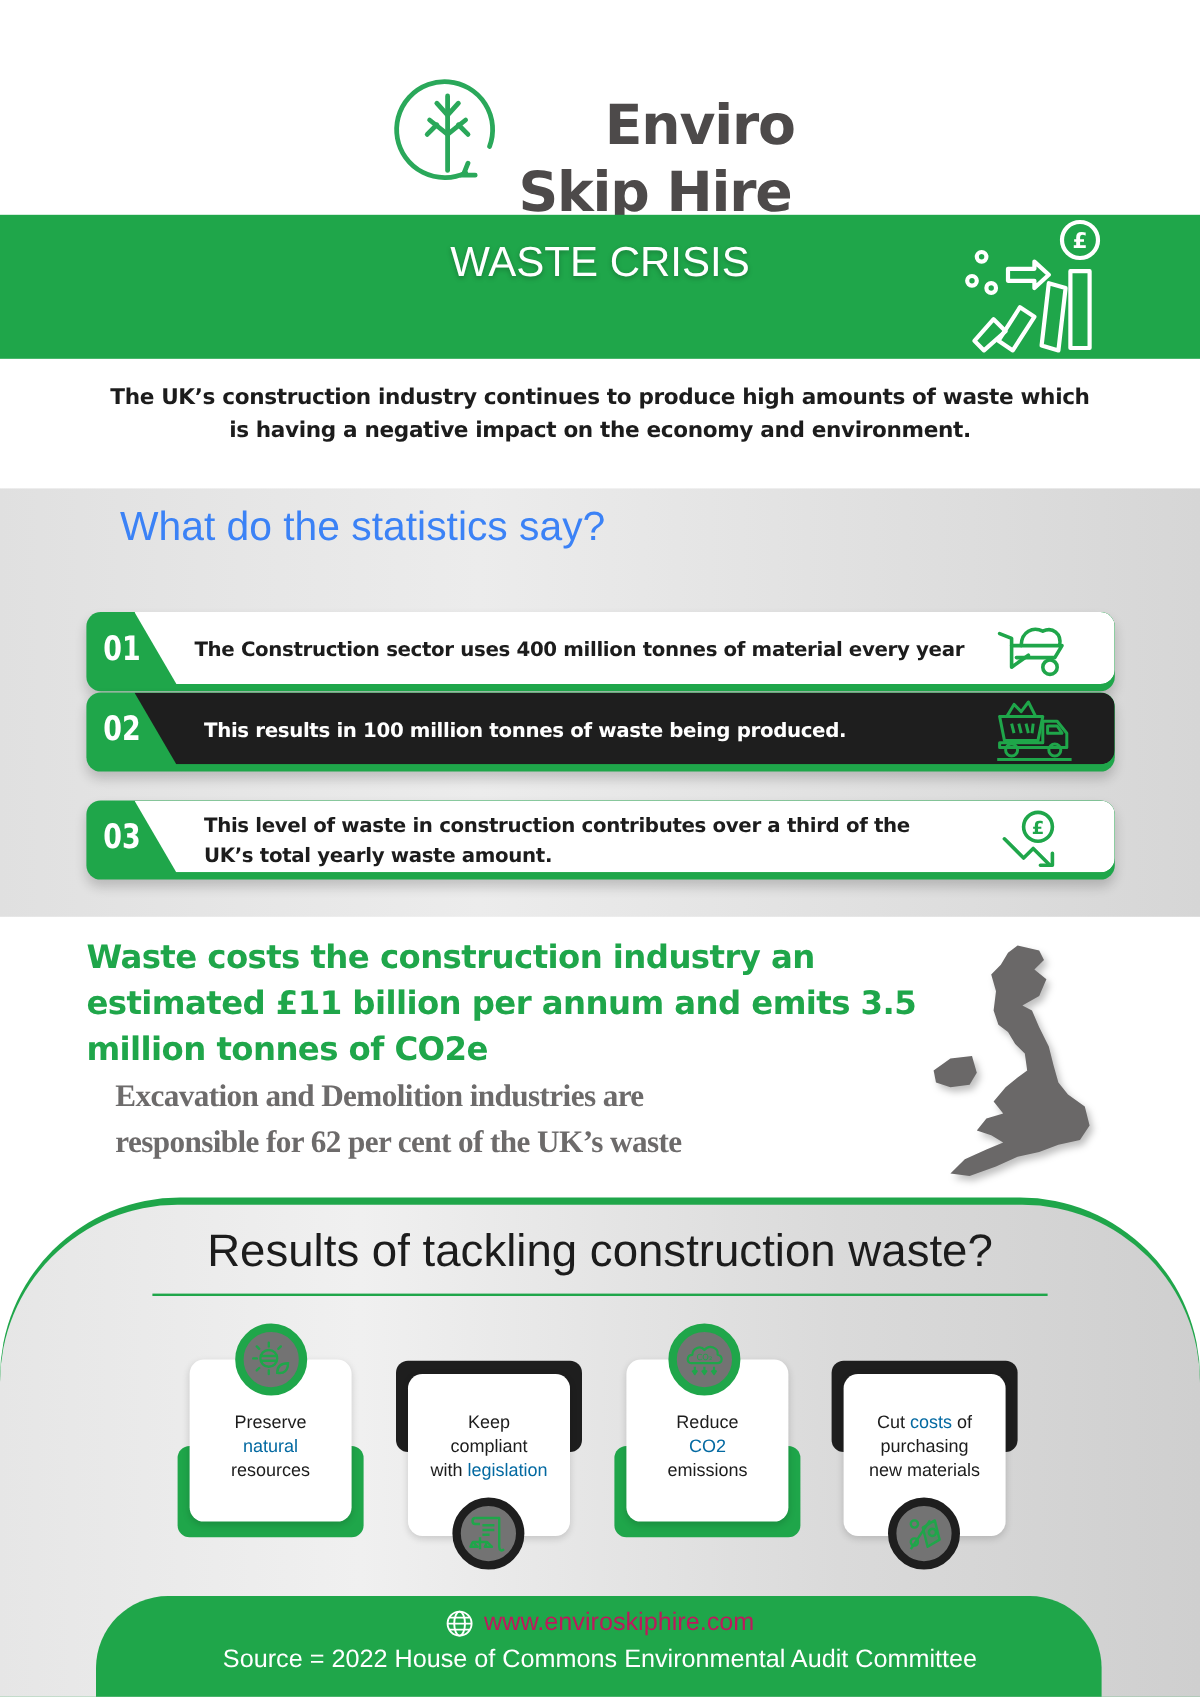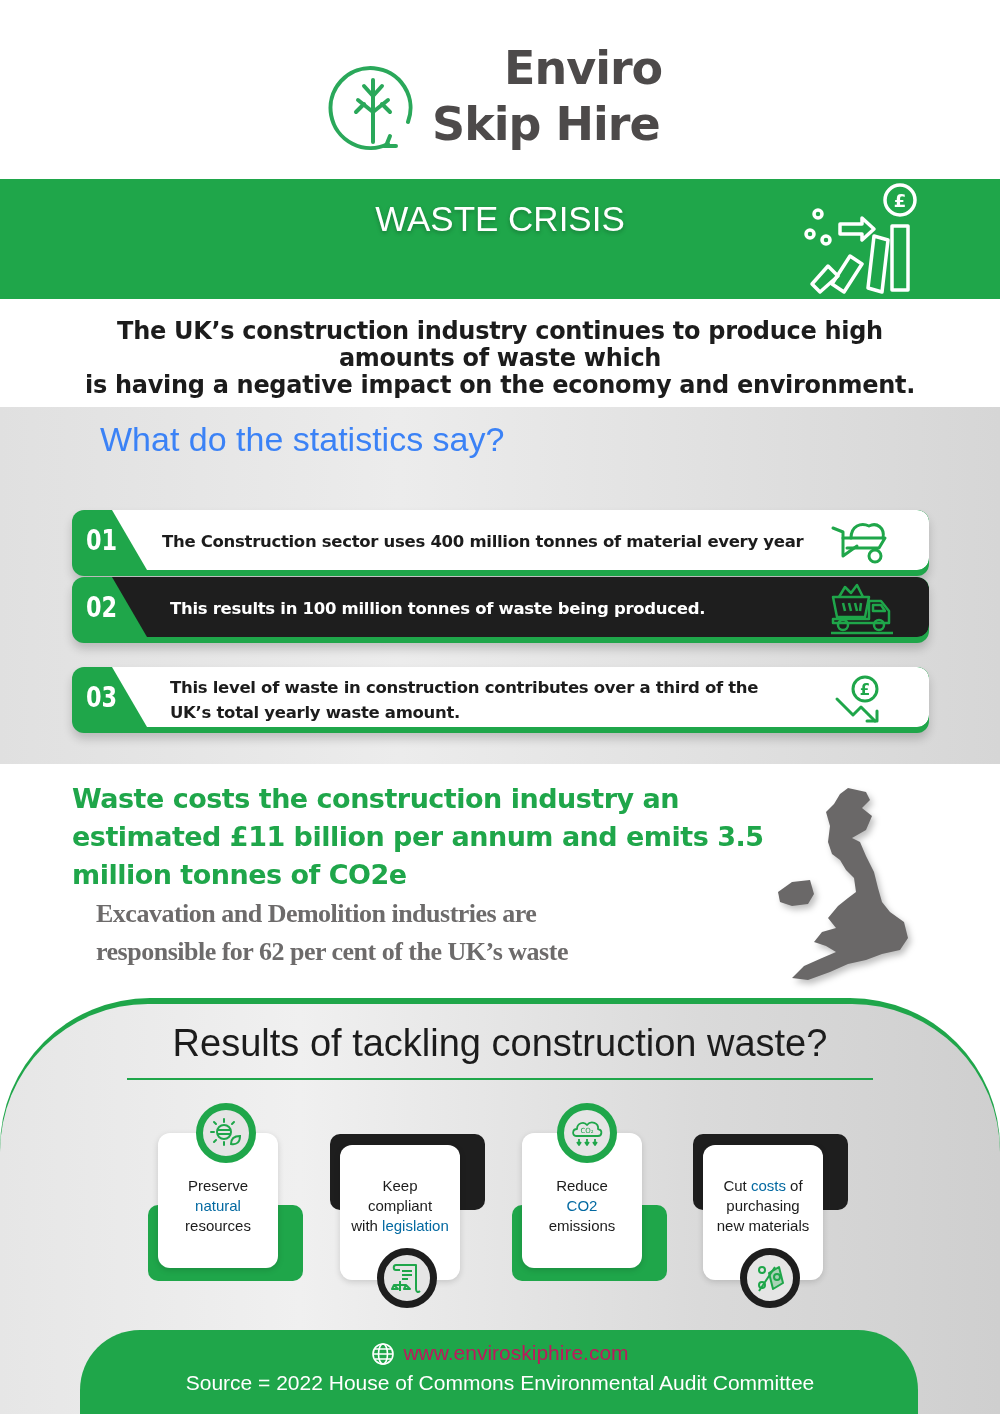--- a/index.html
+++ b/index.html
@@ -2,29 +2,29 @@
 <html><head>
 <meta charset="utf-8">
 <style>
   * { box-sizing: border-box; margin: 0; padding: 0; }
   body { width: 1000px; height: 1414px; background: #fff; position: relative; overflow: hidden; font-family: "Liberation Sans", sans-serif; }
   .abs { position: absolute; }
 
   
   .logo-icon { left: 328px; top: 62px; width: 90px; height: 90px; }
   .logo-text { left: 432px; top: 40px; width: 250px; font-family: "DejaVu Sans", sans-serif; font-weight: bold; color: #4d4a4a; font-size: 46px; line-height: 56px; letter-spacing: -1px; }
-  .logo-text .l1 { display: block; padding-left: 72px; }
+  .logo-text .l1 { display: block; padding-left: 72px; margin-top: 36px; }
   .logo-text .l2 { display: block; }
 
   
   .banner { left: 0; top: 179px; width: 1000px; height: 120px; background: #1fa64a; }
   .banner-title { left: 200px; top: 196px; width: 600px; text-align: center; color: #fff; font-family: "Liberation Sans", sans-serif; font-size: 35px; line-height: 46px; text-shadow: 0 2px 4px rgba(0,0,0,0.25); letter-spacing: 0px; }
   .banner-icon { left: 800px; top: 180px; width: 125px; height: 118px; }
 
-  .intro { left: 80px; top: 318px; width: 840px; text-align: center; font-family: "DejaVu Sans", sans-serif; font-weight: bold; color: #1c1c1c; font-size: 24px; line-height: 27px; letter-spacing: -0.3px; }
+  .intro { left: 80px; top: 318px; width: 840px; text-align: center; font-family: "DejaVu Sans", sans-serif; font-weight: bold; color: #1c1c1c; font-size: 18px; line-height: 27px; letter-spacing: -0.3px; }
 
   
   .stats-band { left: 0; top: 407px; width: 1000px; height: 357px; background: linear-gradient(90deg, #e0e0e0 0%, #ececec 40%, #d6d6d6 100%); }
   .stats-heading { left: 100px; top: 420px; font-family: "Liberation Sans", sans-serif; font-size: 34px; color: #3b82f6; }
 
   .stat-row { left: 72px; width: 857px; height: 66px; border-radius: 12px; background: #1fa64a; box-shadow: 0 6px 10px rgba(0,0,0,0.18); }
   .stat-inner { position: absolute; left: 0; top: 0; right: 0; bottom: 6px; border-radius: 12px; overflow: hidden; }
   .stat-body { position: absolute; left: 40px; top: 0; right: 0; bottom: 0; border-radius: 0 12px 12px 0; clip-path: polygon(0 0, 100% 0, 100% 100%, 35px 100%); }
   .stat-body.white { background: #fff; }
   .stat-body.dark { background: #1e1e1e; }
@@ -41,24 +41,24 @@
 
   
   .results-wrap { left: 0; top: 998px; width: 1000px; height: 500px; border-radius: 150px 150px 0 0; background: #1fa64a; }
   .results-bg { left: 0; top: 1004px; width: 1000px; height: 500px; border-radius: 148px 148px 0 0; background: linear-gradient(90deg, #e6e6e6 0%, #f0f0f0 30%, #dadada 70%, #cfcfcf 100%); }
   .results-heading { left: 0; top: 1022px; width: 1000px; text-align: center; font-family: "Liberation Sans", sans-serif; font-size: 38px; color: #1c1c1c; }
   .results-rule { left: 127px; top: 1078px; width: 746px; height: 2px; background: #1fa64a; }
 
   .card-frame { width: 155px; height: 76px; border-radius: 10px; }
   .card-frame.green { background: #1fa64a; }
   .card-frame.dark { background: #1e1e1e; }
-  .card { width: 120px; height: 135px; background: #fff; border-radius: 12px; box-shadow: 0 2px 6px rgba(0,0,0,0.15); }
+  .card { width: 135px; height: 135px; background: #fff; border-radius: 12px; box-shadow: 0 2px 6px rgba(0,0,0,0.15); }
   .card-text { position: absolute; left: 0; width: 100%; text-align: center; font-family: "Liberation Sans", sans-serif; font-size: 15px; line-height: 20px; color: #1c1c1c; }
   .card-text .hl { color: #0369a1; }
-  .badge { width: 60px; height: 60px; border-radius: 50%; background: #e5e5e5; display: flex; align-items: center; justify-content: center; }
+  .badge { width: 60px; height: 60px; border-radius: 50%; background: #737373; display: flex; align-items: center; justify-content: center; }
   .badge.green { border: 7px solid #1fa64a; }
   .badge.dark { border: 7px solid #1e1e1e; }
   .badge svg { width: 34px; height: 34px; }
 
   
   .footer { left: 80px; top: 1330px; width: 838px; height: 120px; background: #1fa64a; border-radius: 60px 60px 0 0; }
   .footer-url { left: 0; top: 1340px; width: 1000px; text-align: center; color: #be185d; font-family: "Liberation Sans", sans-serif; font-size: 21px; }
   .footer-url span { vertical-align: middle; }
   .footer-source { left: 0; top: 1371px; width: 1000px; text-align: center; color: #fff; font-family: "Liberation Sans", sans-serif; font-size: 21px; }
 </style>

